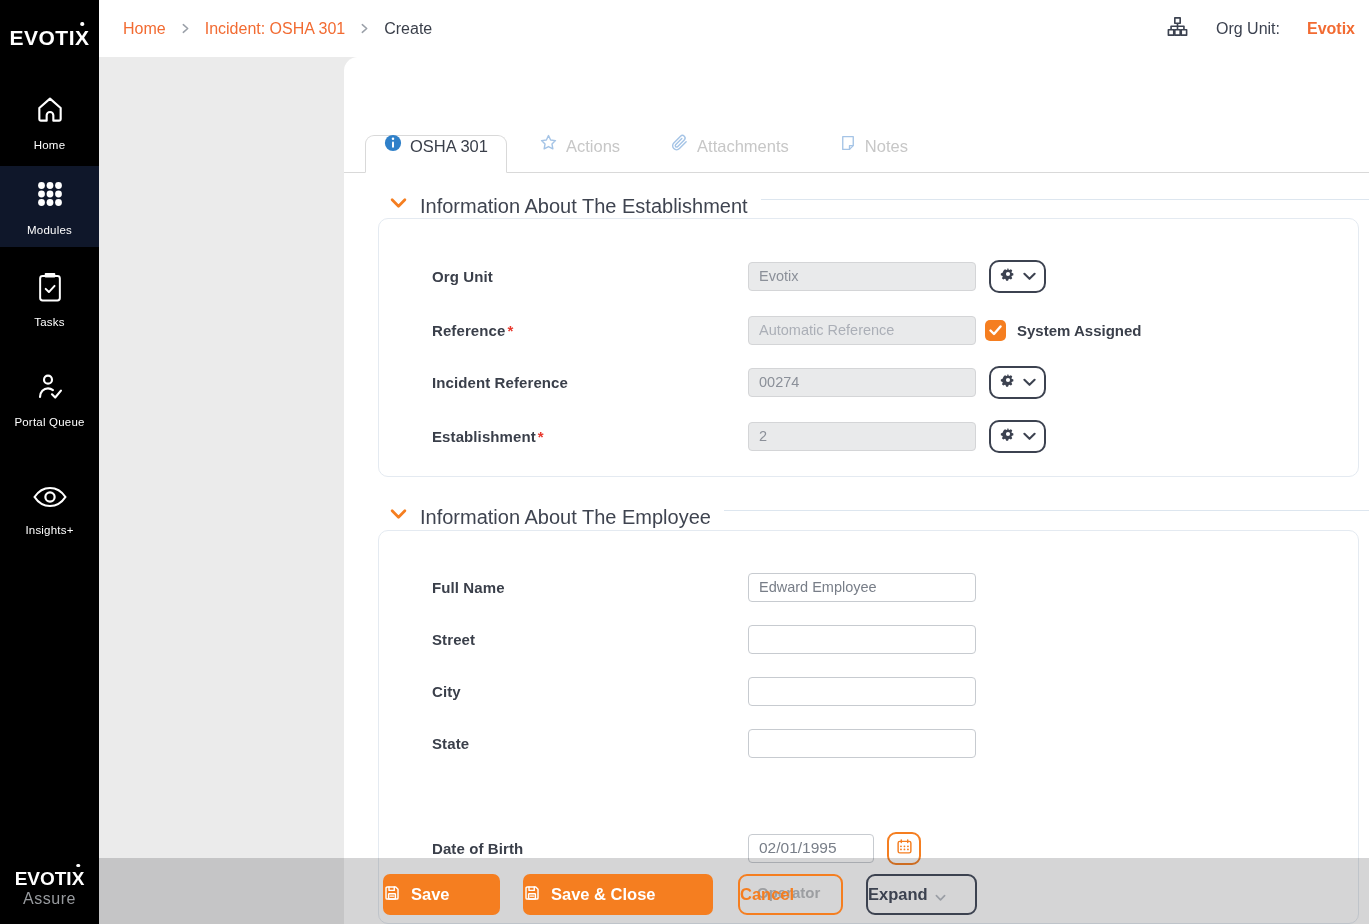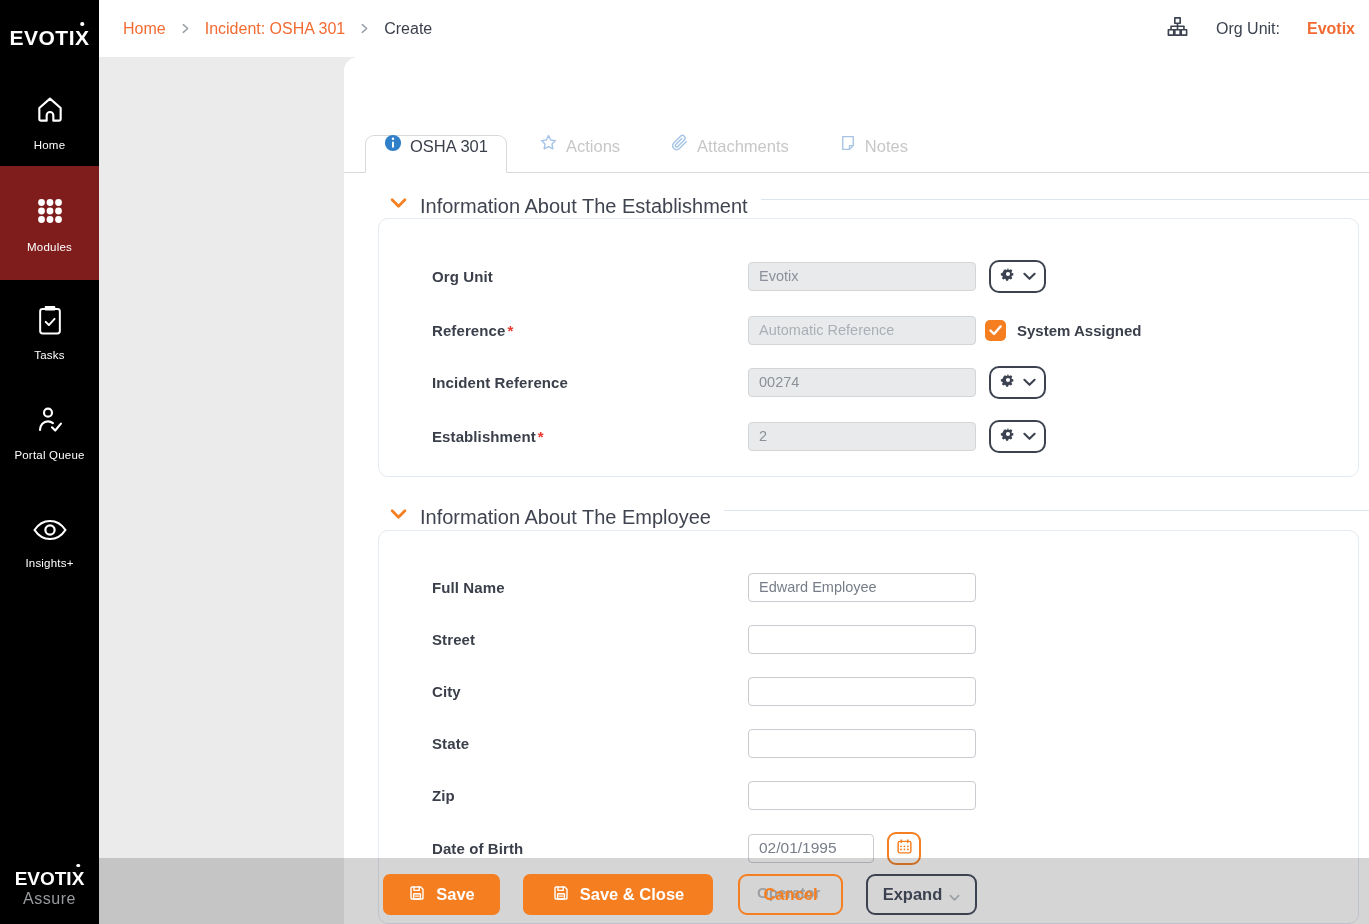--- a/index.html
+++ b/index.html
@@ -26,21 +26,21 @@
     content:""; position:absolute; top:-4px; left:50%; transform:translateX(-50%);
     width:3.5px; height:3.5px; background:#fff; border-radius:50%;
   }
   .side-nav { display:flex; flex-direction:column; }
   .side-item {
     display:flex; flex-direction:column; align-items:center; justify-content:center;
     gap:9px; width:99px; padding:18px 0; cursor:pointer;
   }
   .side-item .lbl { color:#fff; font-size:11.5px; letter-spacing:.2px; }
   .item-home   { height:88px; }
-  .item-modules{ height:114px; background:#7f1d1d; }
+  .item-modules{ height:81px; background:#0f172a; }
   .item-tasks  { height:88px; margin-top:8px; }
   .item-portal { height:88px; margin-top:12px; }
   .item-insights{ height:88px; margin-top:22px; }
   .logo-bottom {
     margin-top:auto; margin-bottom:16px; text-align:center; line-height:1.15;
   }
   .logo-bottom .nm { color:#fff; font-weight:800; font-size:19px; white-space:nowrap; }
   .logo-bottom .sub { color:#989b9f; font-size:16px; letter-spacing:.5px; }
 
   
@@ -145,21 +145,21 @@
   .footer {
     position:absolute; left:99px; top:858px; width:1270px; height:66px;
     background:rgba(40,42,45,0.195); z-index:20;
   }
   .behind-text {
     position:absolute; left:658px; top:26px; font-size:15px; font-weight:700;
     color:rgba(110,113,118,0.55); z-index:0;
   }
   .fbtn {
     position:absolute; top:16px; height:41px; border-radius:7px; cursor:pointer;
-    display:flex; align-items:center; justify-content:center; gap:10px;
+    display:flex; align-items:center; gap:10px;
     font-family:"Liberation Sans", sans-serif; font-size:16.5px; font-weight:700;
     border:none; z-index:1;
   }
   .btn-save       { left:284px; width:117px; background:#f57e20; color:#fff; }
   .btn-saveclose  { left:424px; width:190px; background:#f57e20; color:#fff; }
   .btn-cancel     { left:639px; width:105px; background:transparent; color:#f57e20;
                     border:2.5px solid #f57e20; border-radius:9px; }
   .btn-expand     { left:767px; width:111px; background:transparent; color:#3c4250;
                     border:2.5px solid #3c4250; border-radius:9px; gap:7px; }
   .btn-expand .chev { margin-top:3px; }
@@ -414,24 +414,20 @@
     <div class="frow r-city">
       <span class="flabel">City</span>
       <input class="tinput" value="" style="">
     </div>
 
     <div class="frow r-state">
       <span class="flabel">State</span>
       <input class="tinput" value="" style="">
     </div>
 
-    <div class="frow r-zip">
-      <span class="flabel">Zip</span>
-      <input class="tinput" value="" style="">
-    </div>
 
     <div class="frow r-dob">
       <span class="flabel">Date of Birth</span>
       <input class="tinput in-dob" value="02/01/1995" style="">
       <div class="calbtn">
         <span>
           <svg width="17" height="17" viewBox="0 0 20 20" fill="none" stroke="#f57e20" stroke-width="1.7" stroke-linecap="round">
             <rect x="2.5" y="4" width="15" height="13.5" rx="2"></rect>
             <path d="M6.2 2.2v3.2M13.8 2.2v3.2"></path>
             <path d="M5.8 9.8h.1M9.9 9.8h.1M14 9.8h.1M5.8 13.4h.1M9.9 13.4h.1M14 13.4h.1" stroke-width="2.1"></path>

